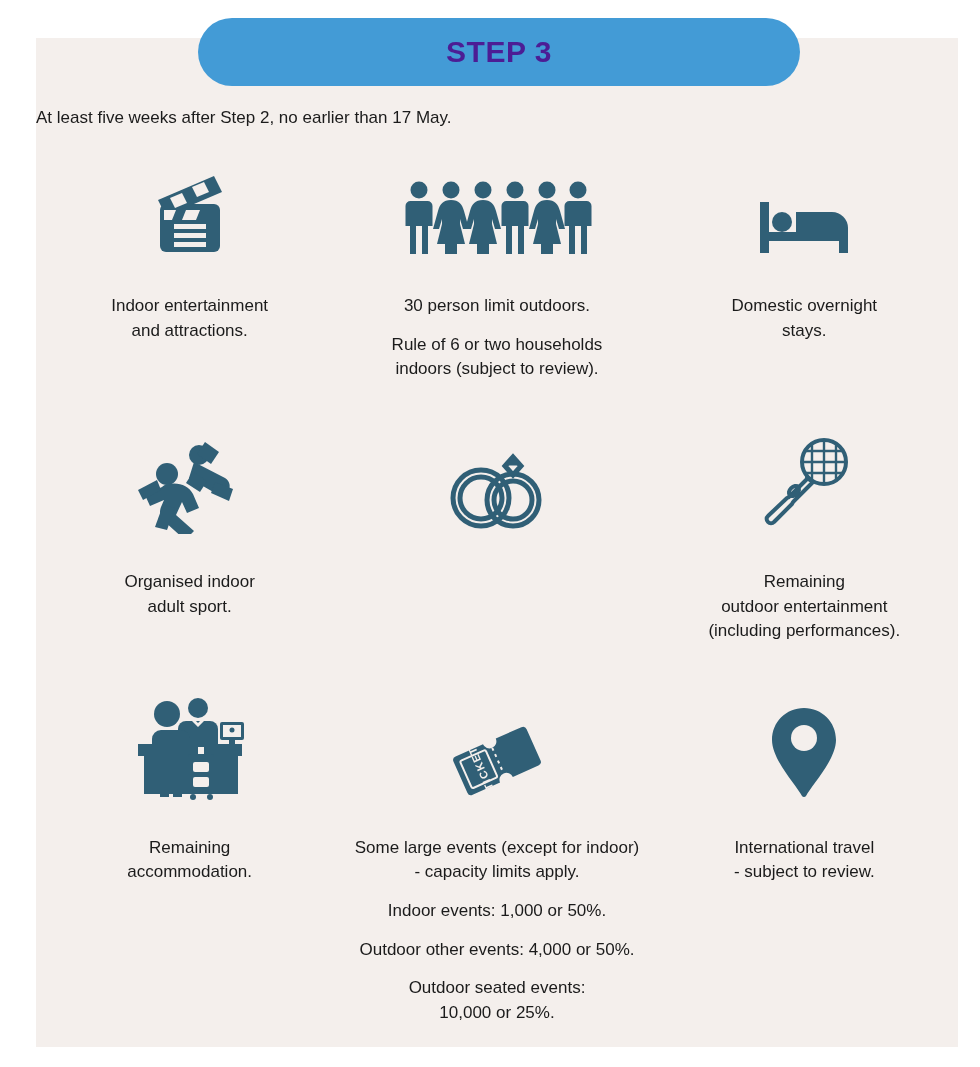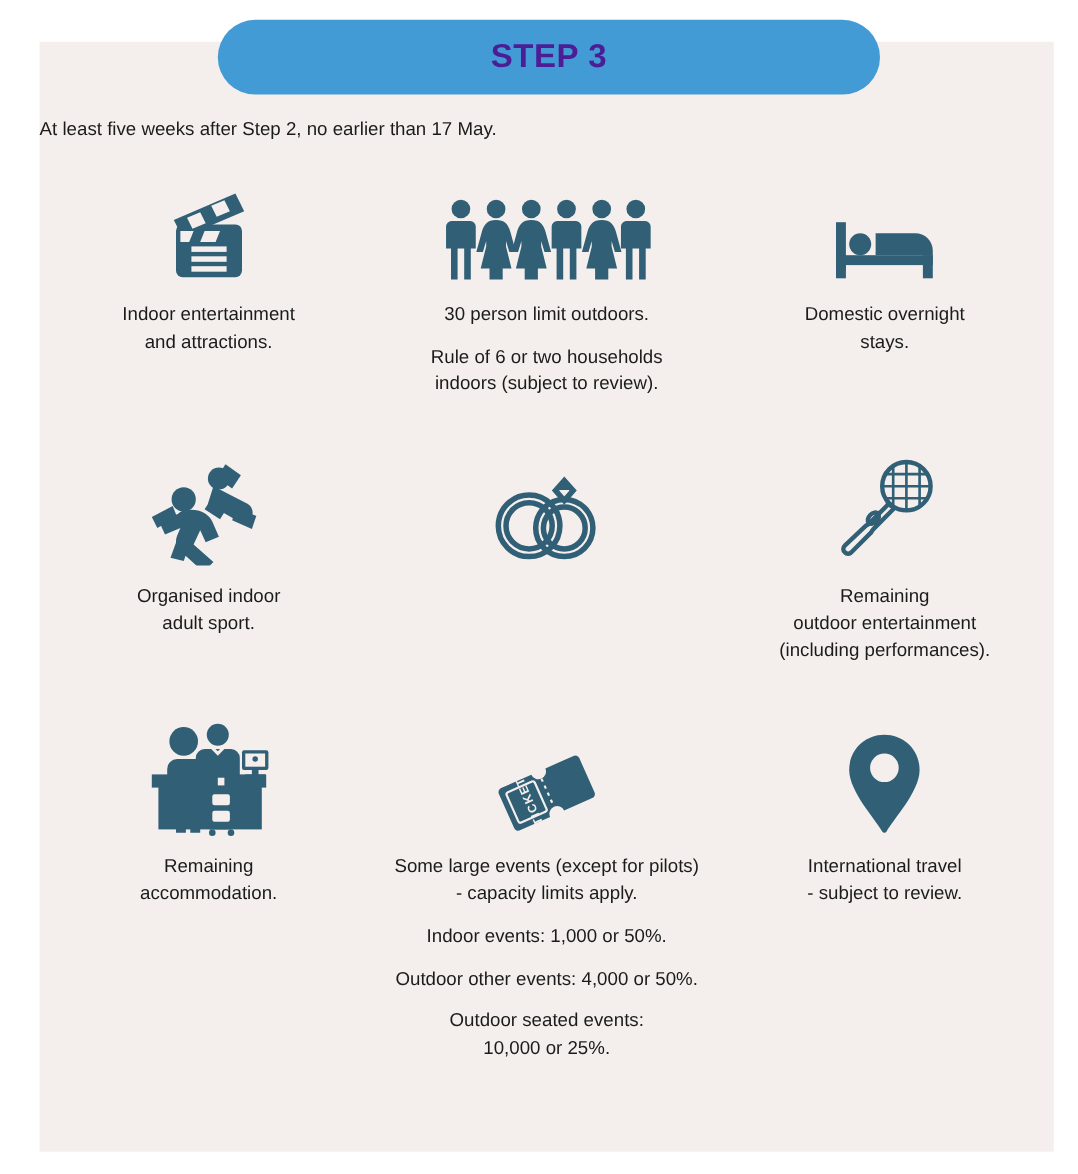--- a/index.html
+++ b/index.html
@@ -63,20 +63,21 @@
     justify-content: center;
     margin-bottom: 16px;
   }
   .caption {
     font-size: 17px;
     line-height: 1.45;
     color: #1b1b1b;
     text-align: center;
     white-space: pre-line;
     padding: 0 6px;
+    margin-top: 20px;
   }
   .caption + .caption { margin-top: 14px; }
   .row-1 .cell { padding-top: 12px; }
   .row-2 .cell { padding-top: 56px; }
   .row-3 .cell { padding-top: 60px; }
   svg { display: block; }
 </style>
 </head>
 <body>
 
@@ -274,21 +275,21 @@
               <g transform="rotate(-24 52 39)">
                 <path d="M16 18 h30 a7 7 0 0 0 7 7 a7 7 0 0 0 7 -7 h28 a4 4 0 0 1 4 4 v34 a4 4 0 0 1 -4 4 H60 a7 7 0 0 0 -7 -7 a7 7 0 0 0 -7 7 H16 a4 4 0 0 1 -4 -4 V22 a4 4 0 0 1 4 -4 z" fill="#305f76"></path>
                 <g fill="none" stroke="#f4efec" stroke-width="2" stroke-dasharray="3 4">
                   <path d="M53 25 v28"></path>
                 </g>
                 <rect x="18" y="24" width="28" height="30" rx="2" fill="none" stroke="#f4efec" stroke-width="2"></rect>
                 <text x="32" y="45" fill="#f4efec" font-family="Liberation Sans, sans-serif" font-size="11" font-weight="bold" letter-spacing="1.2" text-anchor="middle" transform="rotate(-90 32 39)">TICKET</text>
                 </g>
             </svg>
           </div>
-          <div class="caption">Some large events (except for pilots)
+          <div class="caption">Some large events (except for indoor)
 - capacity limits apply.</div>
           <div class="caption">Indoor events: 1,000 or 50%.</div>
           <div class="caption">Outdoor other events: 4,000 or 50%.</div>
           <div class="caption">Outdoor seated events:
 10,000 or 25%.</div>
         </div>
 
         <div class="cell">
           <div class="icon-box">
             <svg width="70" height="94" viewBox="0 0 70 94">

